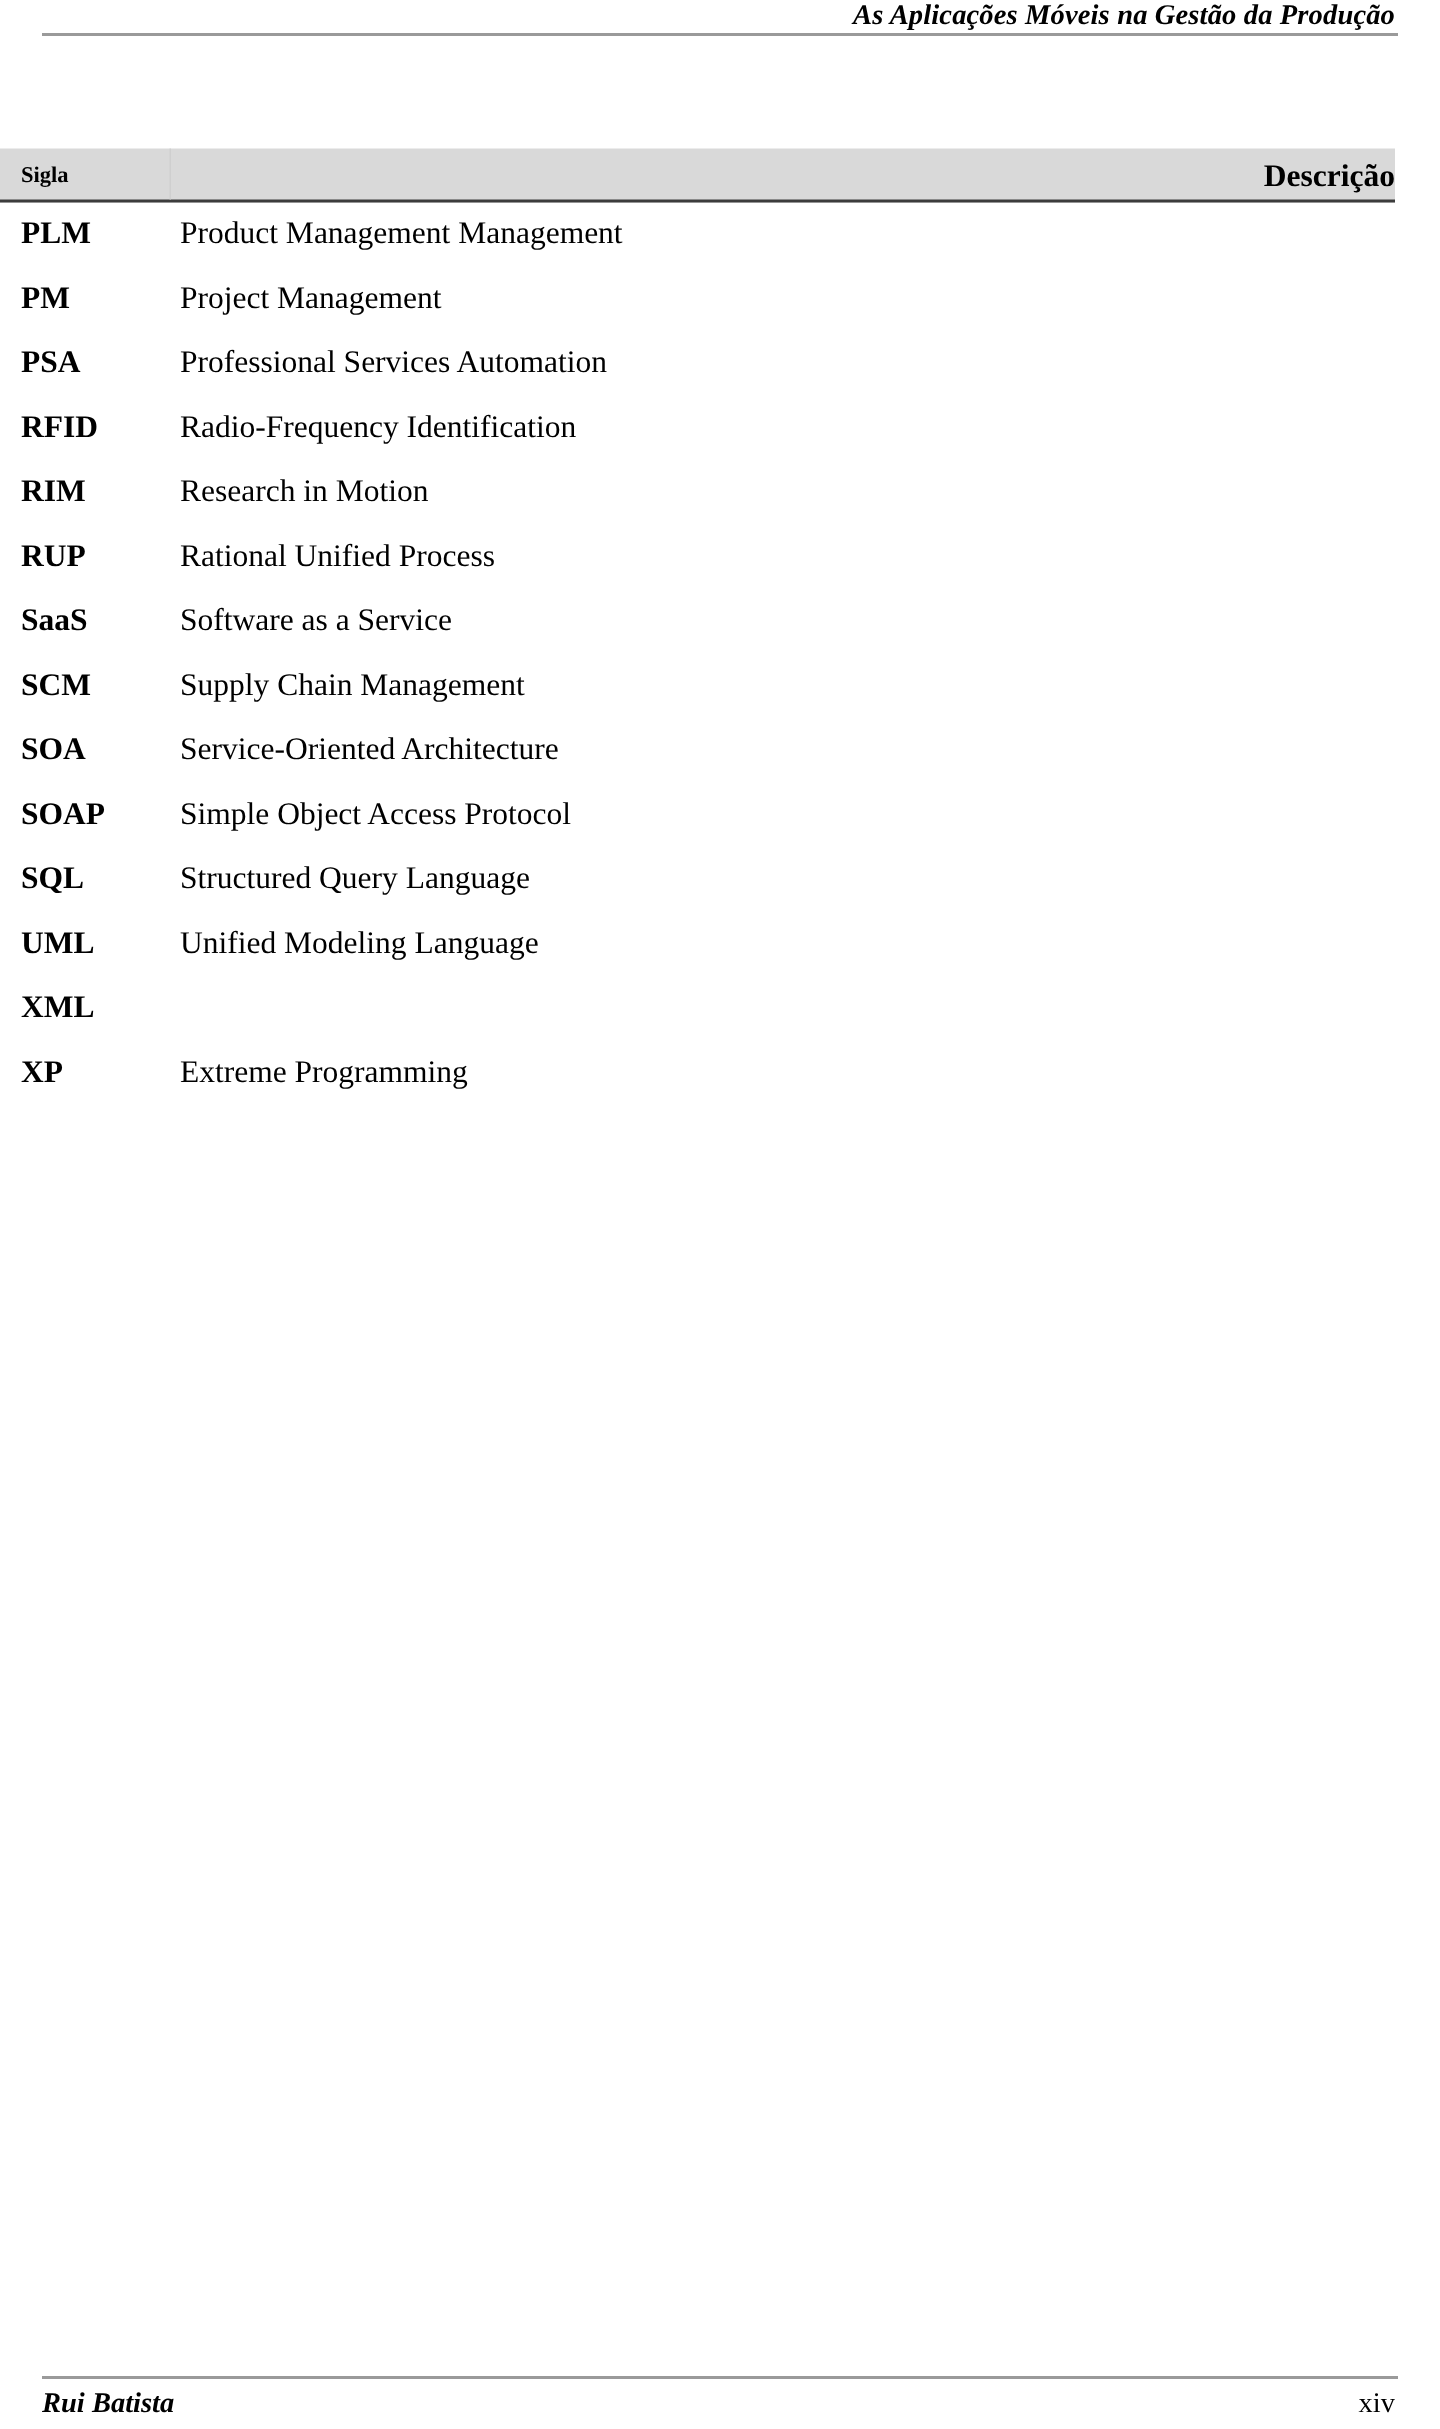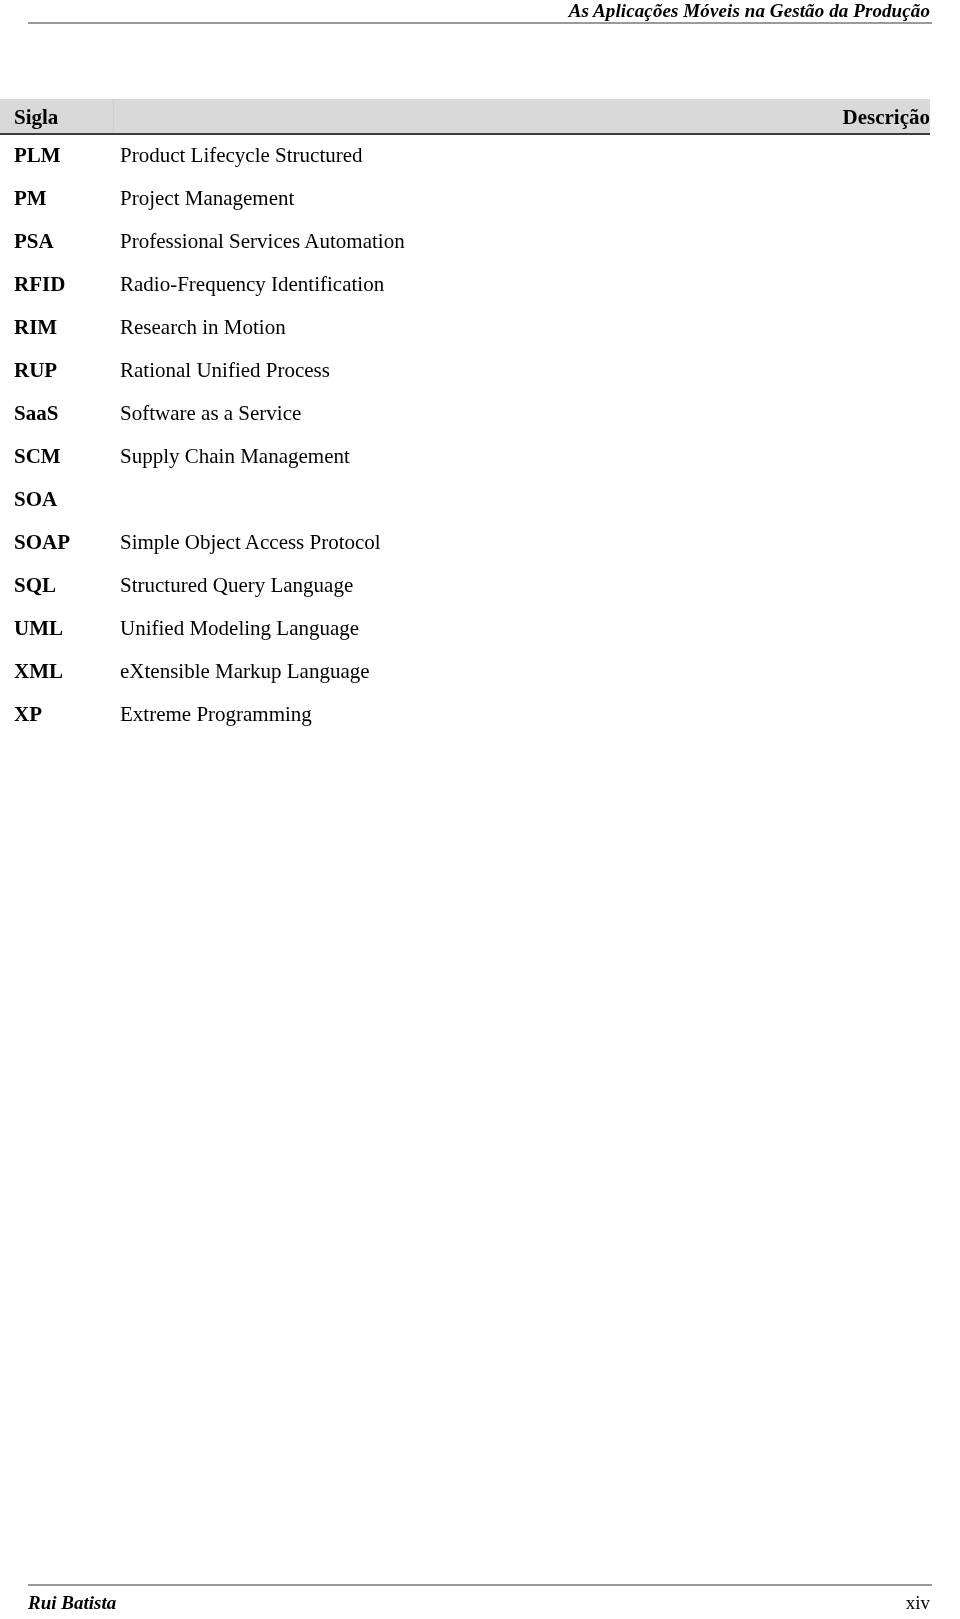--- a/index.html
+++ b/index.html
@@ -64,21 +64,21 @@
     left: 113px;
     top: 0;
     width: 1px;
     height: 34px;
     background: #cfcfcf;
   }
   .th-sigla {
     position: absolute;
     left: 14px;
     top: 5px;
-    font-size: 21px;
+    font-size: 15px;
     font-weight: bold;
     line-height: 26px;
   }
   .th-descricao {
     position: absolute;
     left: 113px;
     width: 817px;
     top: 5px;
     text-align: right;
     font-size: 21px;
@@ -164,21 +164,21 @@
 
   <div class="table-head">
     <div class="col-divider"></div>
     <div class="th-sigla">Sigla</div>
     <div class="th-descricao">Descrição</div>
   </div>
 
   <div class="table-body" id="table-body">
       <div class="table-row">
         <div class="cell-sigla">PLM</div>
-        <div class="cell-descricao">Product Lifecycle Structured</div>
+        <div class="cell-descricao">Product Management Management</div>
       </div>
       <div class="table-row">
         <div class="cell-sigla">PM</div>
         <div class="cell-descricao">Project Management</div>
       </div>
       <div class="table-row">
         <div class="cell-sigla">PSA</div>
         <div class="cell-descricao">Professional Services Automation</div>
       </div>
       <div class="table-row">
@@ -196,36 +196,36 @@
       <div class="table-row">
         <div class="cell-sigla">SaaS</div>
         <div class="cell-descricao">Software as a Service</div>
       </div>
       <div class="table-row">
         <div class="cell-sigla">SCM</div>
         <div class="cell-descricao">Supply Chain Management</div>
       </div>
       <div class="table-row">
         <div class="cell-sigla">SOA</div>
+        <div class="cell-descricao">Service-Oriented Architecture</div>
       </div>
       <div class="table-row">
         <div class="cell-sigla">SOAP</div>
         <div class="cell-descricao">Simple Object Access Protocol</div>
       </div>
       <div class="table-row">
         <div class="cell-sigla">SQL</div>
         <div class="cell-descricao">Structured Query Language</div>
       </div>
       <div class="table-row">
         <div class="cell-sigla">UML</div>
         <div class="cell-descricao">Unified Modeling Language</div>
       </div>
       <div class="table-row">
         <div class="cell-sigla">XML</div>
-        <div class="cell-descricao">eXtensible Markup Language</div>
       </div>
       <div class="table-row">
         <div class="cell-sigla">XP</div>
         <div class="cell-descricao">Extreme Programming</div>
       </div>
     </div>
 </div>
 
 <div class="page-footer">
   <div class="page-footer-rule"></div>

